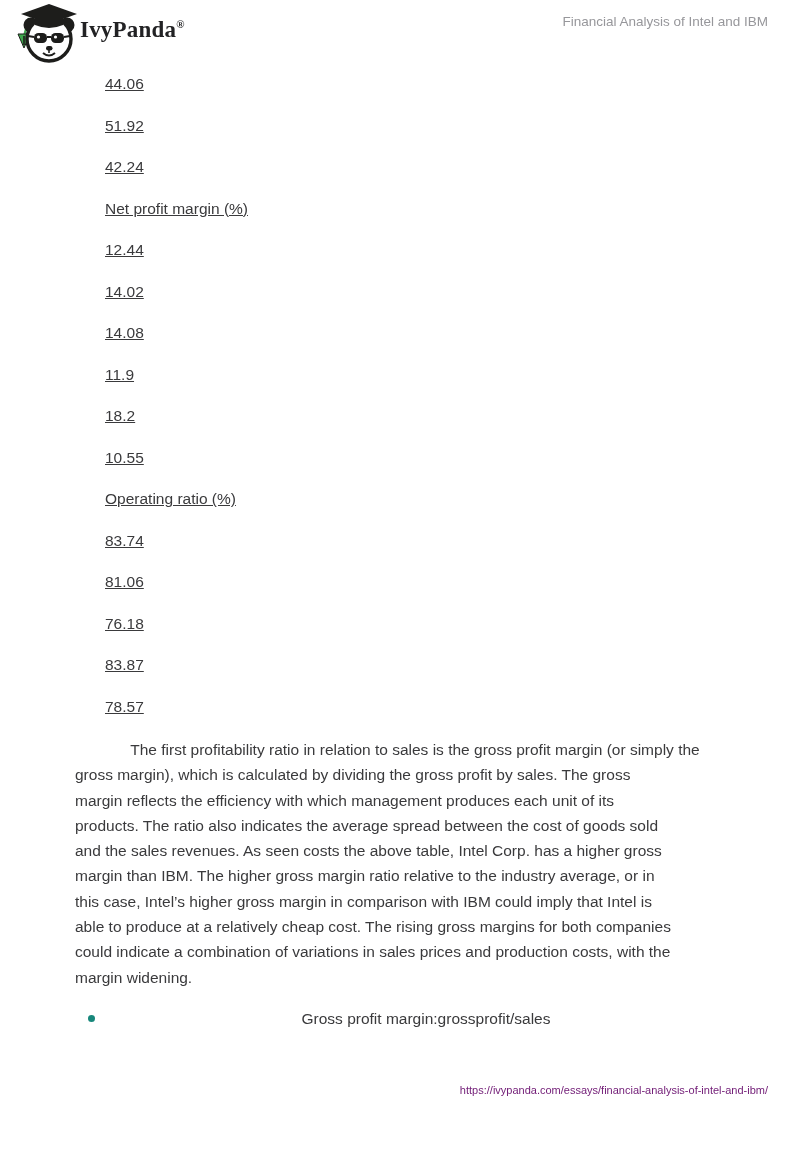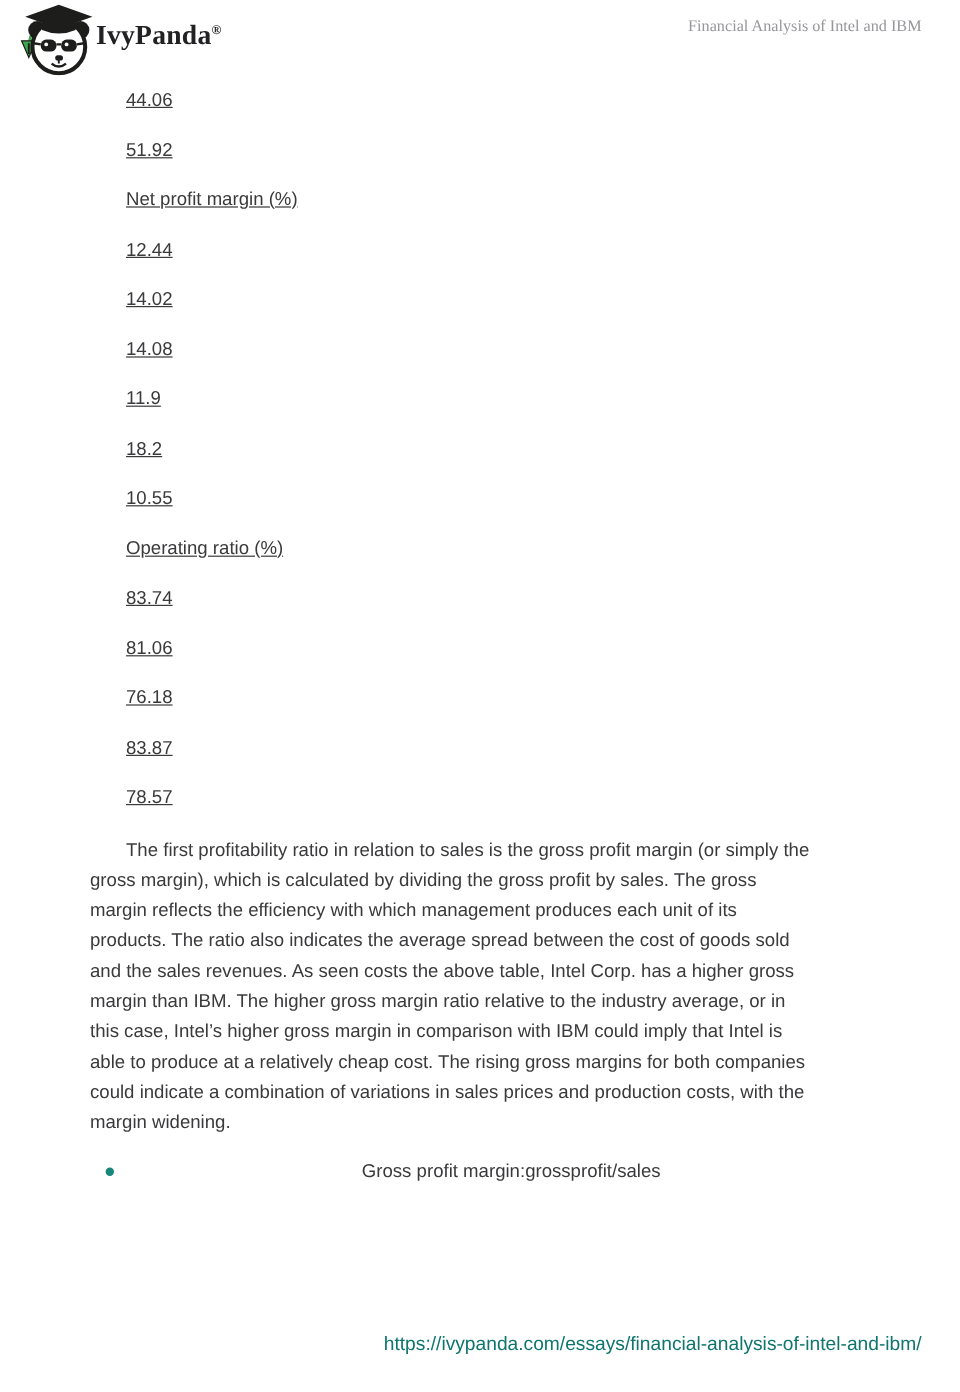--- a/index.html
+++ b/index.html
@@ -19,47 +19,47 @@
   .logo { position: absolute; left: 13px; top: 3px; width: 64px; height: 60px; }
   .brand {
     position: absolute; left: 80px; top: 17px;
     font-family: "Liberation Serif", serif;
     font-weight: 700; font-size: 23px; color: #222224;
     letter-spacing: 0.2px;
   }
   .brand sup { font-size: 11px; vertical-align: super; }
   .doc-title {
     position: absolute; right: 32px; top: 14px;
-    font-size: 13.5px; color: #97979b; font-family: Liberation Serif, serif;
+    font-size: 13.5px; color: #97979b;
   }
   
   .content { position: absolute; top: 63px; left: 75px; width: 650px; }
   .values { padding-left: 30px; text-decoration: underline; }
   .values .vline {
     font-size: 15.5px;
     line-height: 41.5px;
     white-space: pre;
   }
   .paragraph { margin-top: 10px; }
   .paragraph .pline {
     font-size: 15.5px;
     line-height: 25.3px;
   }
-  .paragraph .pline:first-of-type { text-indent: 30px; }
+  .paragraph .pline:first-of-type { text-indent: 30px; text-align: center; }
   .bullet-list { margin-top: 16px; }
   .bullet-item { position: relative; padding-left: 52px; font-size: 15.5px; line-height: 25px; text-align: center; }
   .bullet-dot {
     position: absolute; left: 13px; top: 9px;
     width: 7px; height: 7px; border-radius: 50%;
     background: #17877b;
   }
   
   .footer-url {
-    position: absolute; right: 32px; top: 1112px;
-    font-size: 16px; color: #0f766e;
+    position: absolute; right: 32px; top: 1084px;
+    font-size: 11px; color: #701a75;
   }
 </style>
 </head>
 <body>
 
 <div class="page">
 
   <div class="header">
     <svg class="logo" viewBox="0 0 64 60" xmlns="http://www.w3.org/2000/svg">
 
@@ -92,20 +92,21 @@
   </div>
 
   <div class="content">
 
     <div class="values">
 
         <div class="vline">44.06</div>
 
         <div class="vline">51.92</div>
 
+        <div class="vline">42.24</div>
 
         <div class="vline">Net profit margin (%)</div>
 
         <div class="vline">12.44</div>
 
         <div class="vline">14.02</div>
 
         <div class="vline">14.08</div>
 
         <div class="vline">11.9</div>

